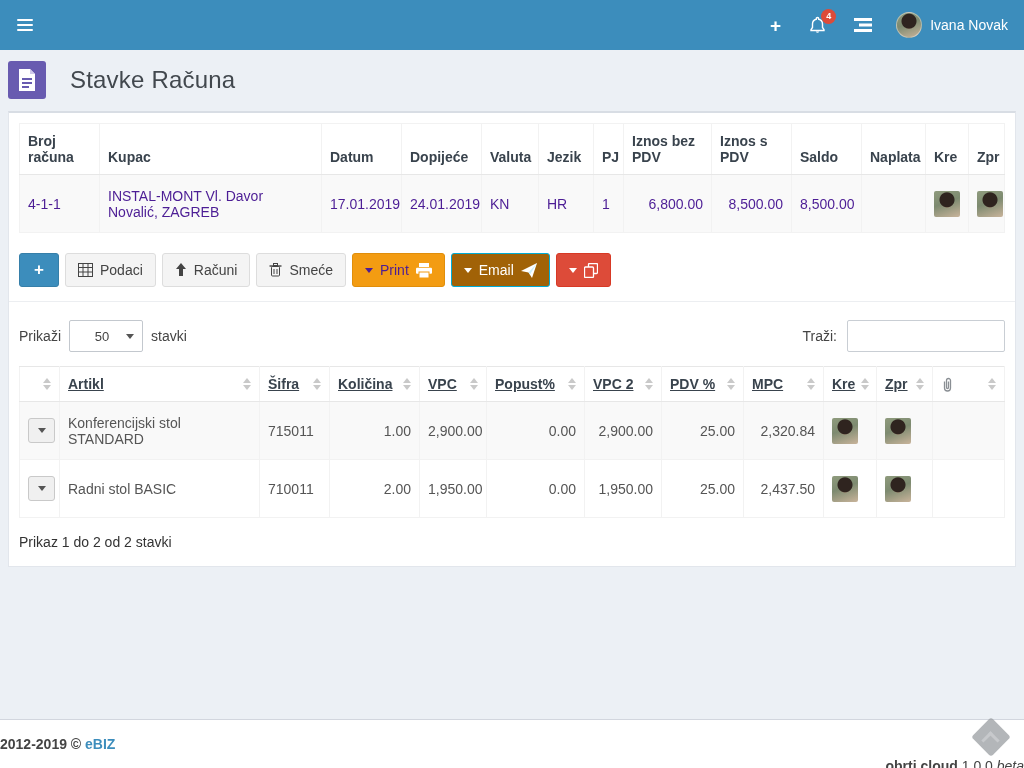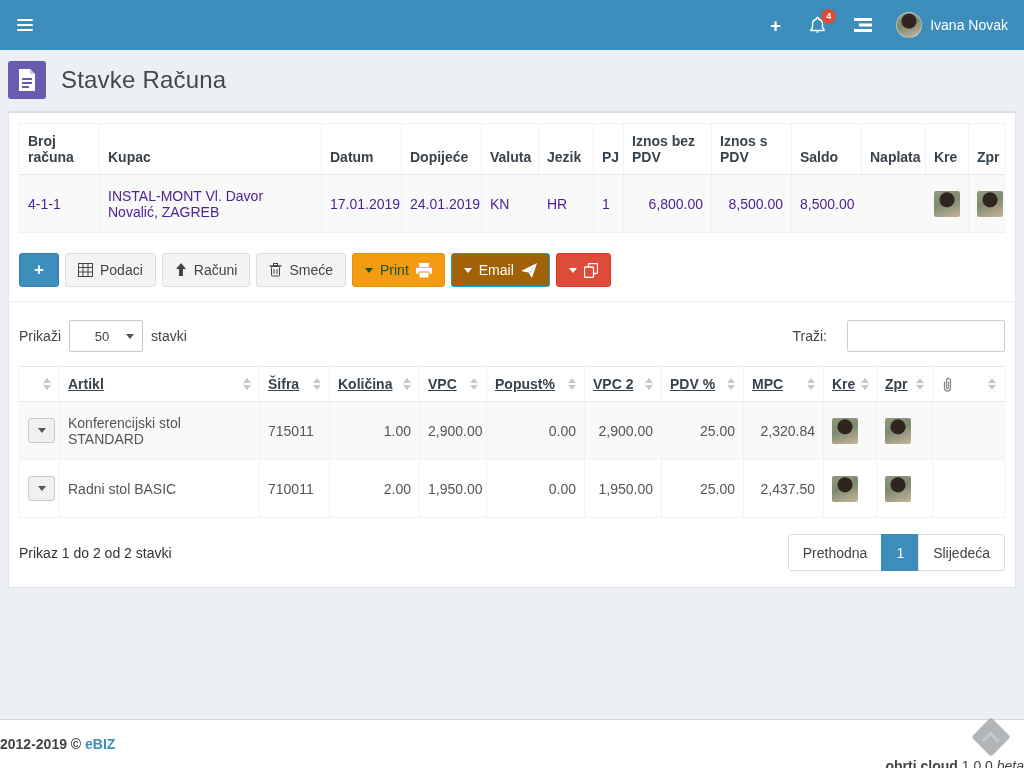--- a/index.html
+++ b/index.html
@@ -25,52 +25,52 @@
       radial-gradient(circle at 50% 42%, #c99e82 0 5px, transparent 6px),
       linear-gradient(160deg,#8f9b7d 0%, #7d8a70 45%, #c9b49b 100%);
   }
   .avatar.sq { border-radius:2px; width:26px; height:26px; border:none; }
   .user-name { color:#fff; font-size:14px; margin-left:8px; }
   .nav-user { display:flex; align-items:center; padding:0 4px 0 10px; cursor:pointer; }
 
   
   .page-header { display:flex; align-items:center; padding:11px 8px 12px 8px; }
   .page-icon { width:38px; height:38px; background:#685bb0; border-radius:3px; display:flex; align-items:center; justify-content:center; }
-  .page-title { font-size:24px; font-weight:400; color:#42484e; margin-left:15px; letter-spacing:.2px; }
+  .page-title { font-size:24px; font-weight:400; color:#42484e; margin-left:24px; letter-spacing:.2px; }
 
   
   .content-box { background:#fff; margin:0 8px; border:1px solid #e2e6ec; border-top:2px solid #d8dde4; padding:10px 10px 16px 10px; }
 
   table { border-collapse:collapse; width:100%; table-layout:fixed; }
   th,td { border:1px solid #f2f2f2; padding:9px 8px; font-size:14px; }
   thead th { color:#39434d; font-weight:bold; background:#fff; text-align:left; }
 
   
   .invoice-table thead th { vertical-align:bottom; border-bottom:1px solid #e7e7e7; }
   .invoice-table tbody td { background:#f9f9f9; color:#4c1d95; vertical-align:middle; height:58px; }
   .invoice-table .num { text-align:right; }
 
   
   .toolbar { display:flex; align-items:center; gap:6px; margin:20px 0 14px 0; }
   .btn { display:inline-flex; align-items:center; gap:7px; height:34px; padding:0 12px; border-radius:3px;
          border:1px solid #ddd; background:#f4f4f4; color:#444; font-size:14px; cursor:pointer; }
   .btn svg { display:block; }
   .btn-primary { background:#3c8dbc; border-color:#367fa9; color:#fff; width:40px; justify-content:center; font-size:17px; font-weight:bold; }
-  .btn-warning { background:#f39c12; border-color:#e08e0b; color:#14532d; }
+  .btn-warning { background:#f39c12; border-color:#e08e0b; color:#4c1d95; }
   .btn-info    { background:#a16207; border-color:#00acd6; color:#fff;text-align:center; }
   .btn-danger  { background:#dd4b39; border-color:#d73925; color:#fff; }
   .caret { width:0; height:0; border-left:4px solid transparent; border-right:4px solid transparent; border-top:5px solid currentColor; display:inline-block; }
   .toolbar-sep { border:none; border-top:1px solid #eceef1; margin:14px -10px 0 -10px; }
 
   
   .controls { display:flex; align-items:center; margin:18px 0 14px 0; color:#444; }
   .length-select { display:inline-flex; align-items:center; justify-content:space-between; width:74px; height:32px;
         border:1px solid #c3c8ce; border-radius:2px; margin:0 8px; padding:0 8px; font-size:13px; color:#444; cursor:pointer; background:#fff; }
   .length-select .caret { border-top-color:#555; }
-  .search-wrap { margin-left:auto; display:flex; align-items:center; gap:20px; }
+  .search-wrap { margin-left:auto; display:flex; align-items:center; gap:10px; }
   .search-input { width:158px; height:32px; border:1px solid #c9ced4; border-radius:2px; padding:0 8px; font-size:14px; background:#fff; }
 
   
   .items-table thead th { border-top:1px solid #e7e7e7; border-bottom:1px solid #e7e7e7; vertical-align:middle;text-decoration:underline; }
   .items-table tbody td { vertical-align:middle; height:58px; color:#555; }
   .items-table tbody tr:nth-child(odd) td { background:#f9f9f9; }
   .items-table .num { text-align:right; }
   .th-flex { display:flex; align-items:center; justify-content:space-between; }
   .sort { display:inline-flex; flex-direction:column; gap:2px; margin-left:6px; }
   .sort i { width:0; height:0; border-left:4px solid transparent; border-right:4px solid transparent; display:block; }
@@ -449,25 +449,20 @@
         <td>
             <div class="avatar sq"></div>
           </td>
         <td></td>
       </tr>
     </tbody>
   </table>
 
   <div class="table-footer">
     <span class="info">Prikaz 1 do 2 od 2 stavki</span>
-    <div class="pagination">
-      <span class="page-btn first">Prethodna</span>
-      <span class="page-btn active">1</span>
-      <span class="page-btn last">Slijedeća</span>
-    </div>
   </div>
 </main>
 
 <footer class="footer">
   <span class="footer-left">
     <span>2012-2019 ©</span>
     <a>eBIZ</a>
   </span>
   <span class="footer-right">
     <span class="brand">obrti.cloud</span>

